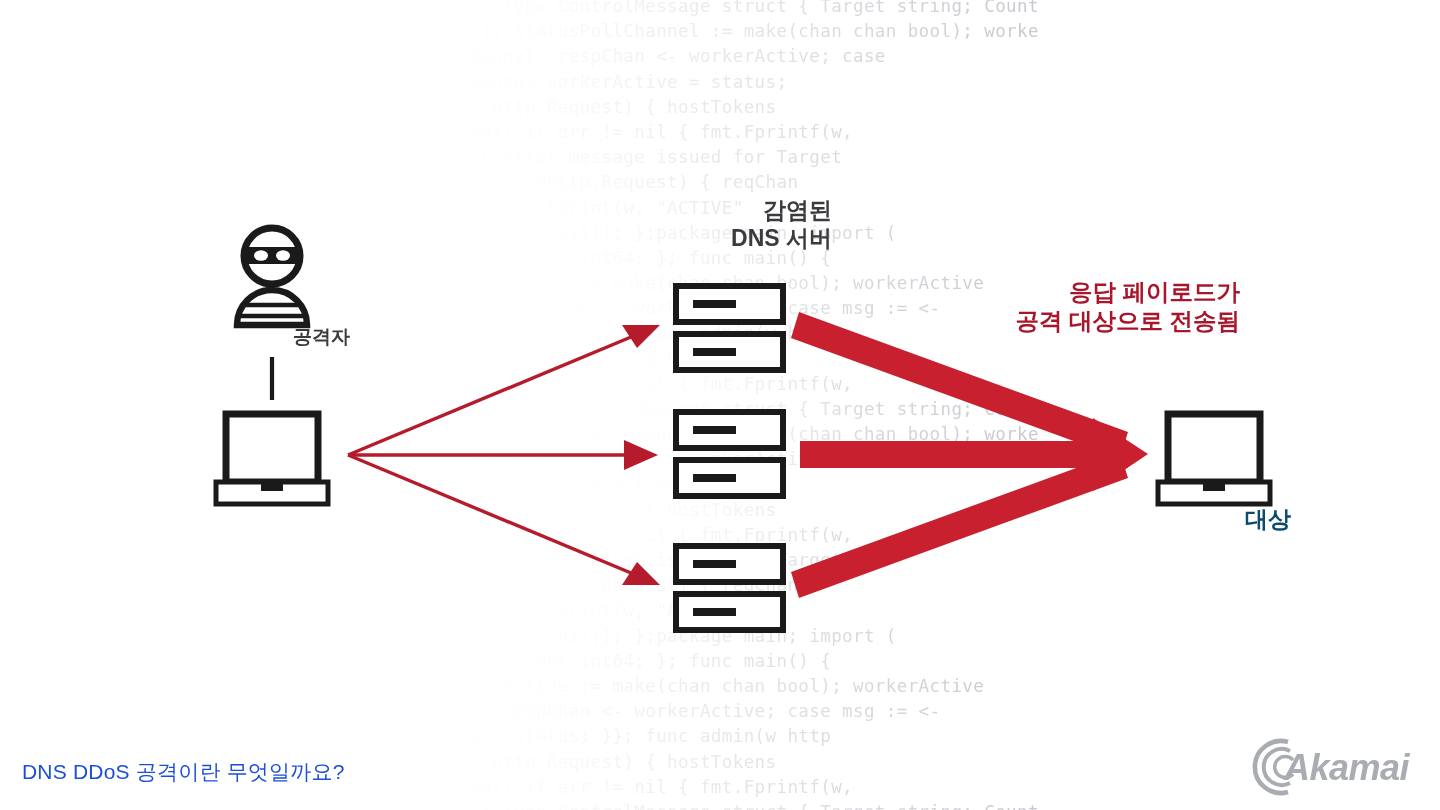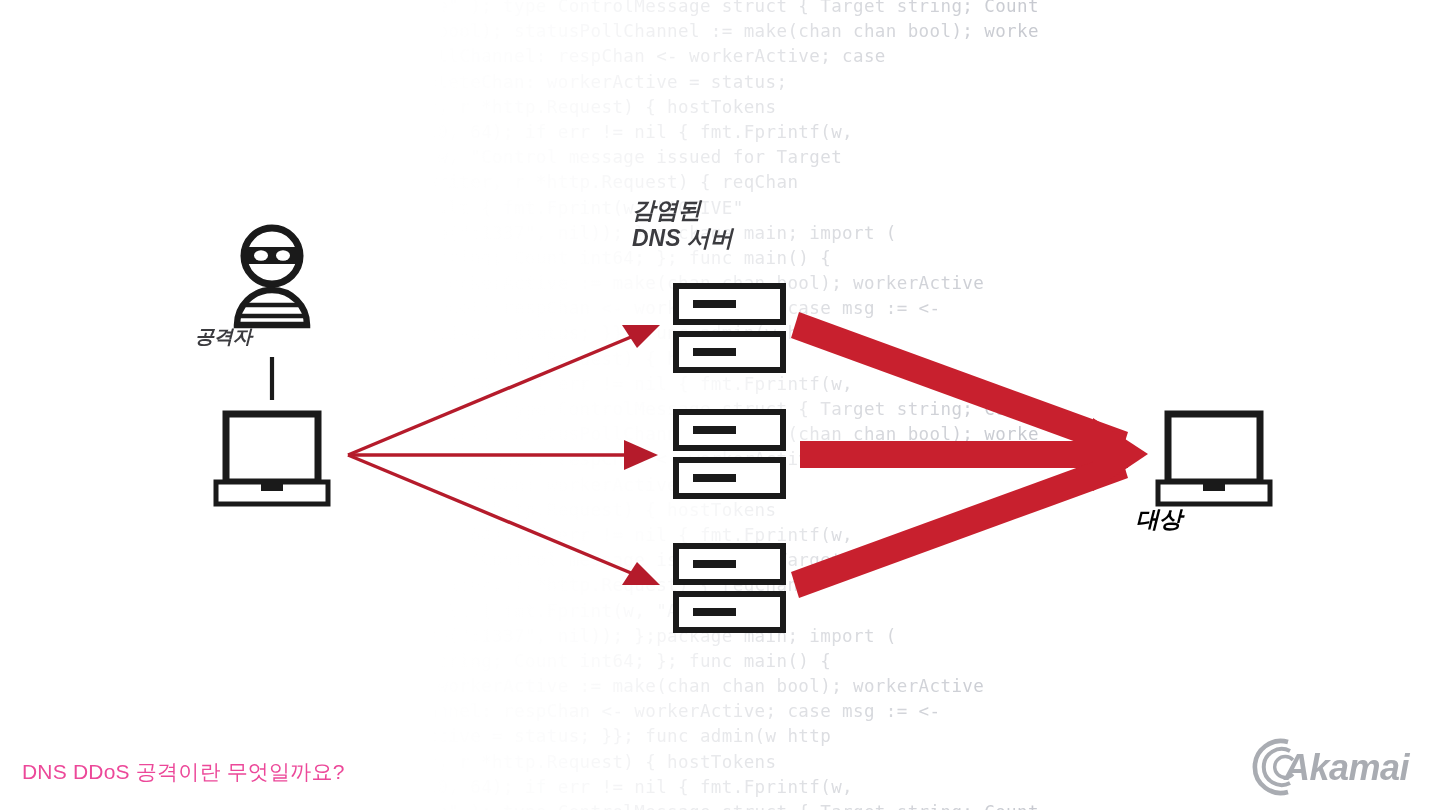--- a/index.html
+++ b/index.html
@@ -69,53 +69,52 @@
   #diagram {
     position: absolute;
     left: 0; top: 0;
     z-index: 2;
   }
 
   
   .lbl {
     position: absolute;
     z-index: 3;
-    text-align: left;
+    text-align: right;
     white-space: pre-line;
     line-height: 1.22;
-    font-style: italic;
   }
   #label-attacker {
     left: 195px; top: 325px; width: 155px;
     font-size: 19px; font-weight: 700; color: #3b3b3f;
   }
   #label-dns {
     left: 632px; top: 196px; width: 200px;
     font-size: 23px; font-weight: 700; color: #3b3b3f;
   }
   #label-target {
     left: 1136px; top: 505px; width: 155px;
-    font-size: 23px; font-weight: 700; color: #000000;
+    font-size: 23px; font-weight: 700; color: #0c4a6e;
   }
   #label-request {
     left: 368px; top: 278px; width: 230px;
     font-size: 23.5px; font-weight: 700; color: #a8162c;
   }
   #label-response {
     left: 860px; top: 278px; width: 380px;
     font-size: 23.5px; font-weight: 700; color: #a8162c;
   }
 
   
   #caption {
     position: absolute;
     left: 22px; top: 758px;
     z-index: 4;
     font-size: 21px;
-    color: #ec4899;
+    color: #1d4ed8;
     letter-spacing: 0.2px;
   }
   #logo {
     position: absolute;
     right: 16px; top: 736px;
     z-index: 4;
     width: 180px; height: 62px;
   }
 </style>
 </head>
@@ -200,20 +199,22 @@
       <rect x="1168" y="414" width="92" height="68" fill="#FFFFFF" stroke="#1A1A1A" stroke-width="7"></rect>
       <rect x="1158" y="482" width="112" height="22" fill="#FFFFFF" stroke="#1A1A1A" stroke-width="5"></rect>
       <rect x="1203" y="482" width="22" height="9" fill="#1A1A1A"></rect>
     </g>
   </svg>
 
   <div class="lbl" id="label-attacker">공격자</div>
   <div class="lbl" id="label-dns">감염된
 DNS 서버</div>
   <div class="lbl" id="label-target">대상</div>
+  <div class="lbl" id="label-response">응답 페이로드가
+공격 대상으로 전송됨</div>
 
   <div id="caption">DNS DDoS 공격이란 무엇일까요?</div>
 
   <svg id="logo" viewBox="0 0 180 62">
     <g fill="none" stroke="#A9ACB2">
       <path d="M 44 6 A 26 26 0 1 0 44 56" stroke-width="4.6"></path>
       <path d="M 46 15 A 18 18 0 1 0 46 47" stroke-width="4"></path>
       <path d="M 49 24 A 10.5 10.5 0 1 0 49 38" stroke-width="3.4"></path>
     </g>
     <text x="40" y="44" font-family="'Liberation Sans', sans-serif" font-size="36" font-weight="700" font-style="italic" fill="#A9ACB2" letter-spacing="-0.5">Akamai</text>

